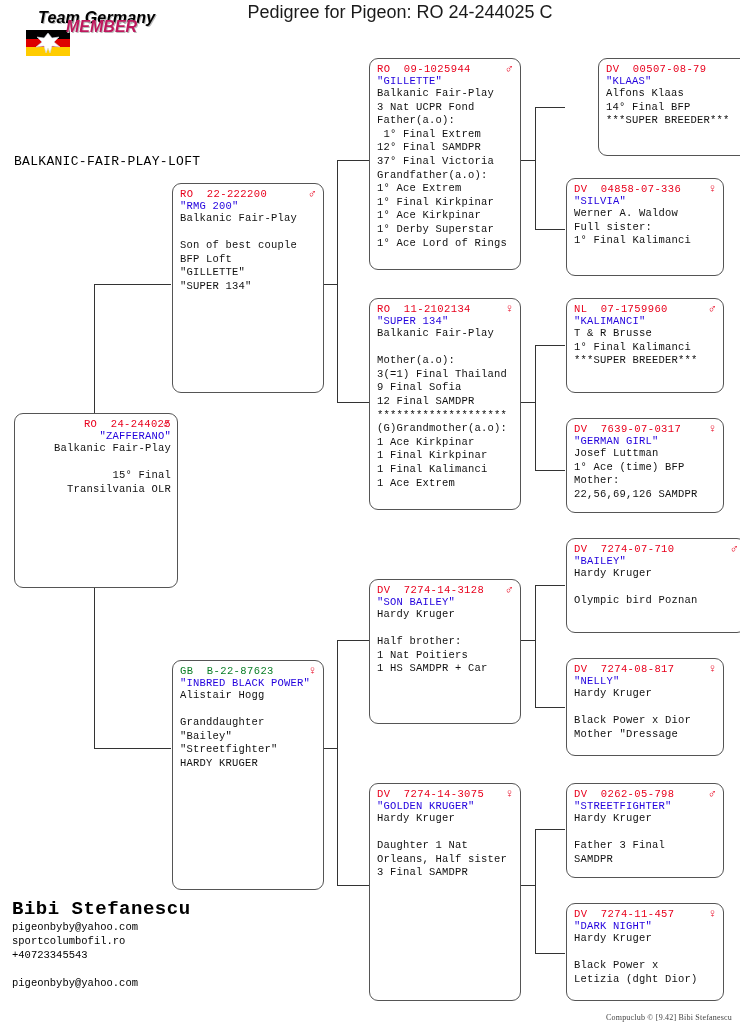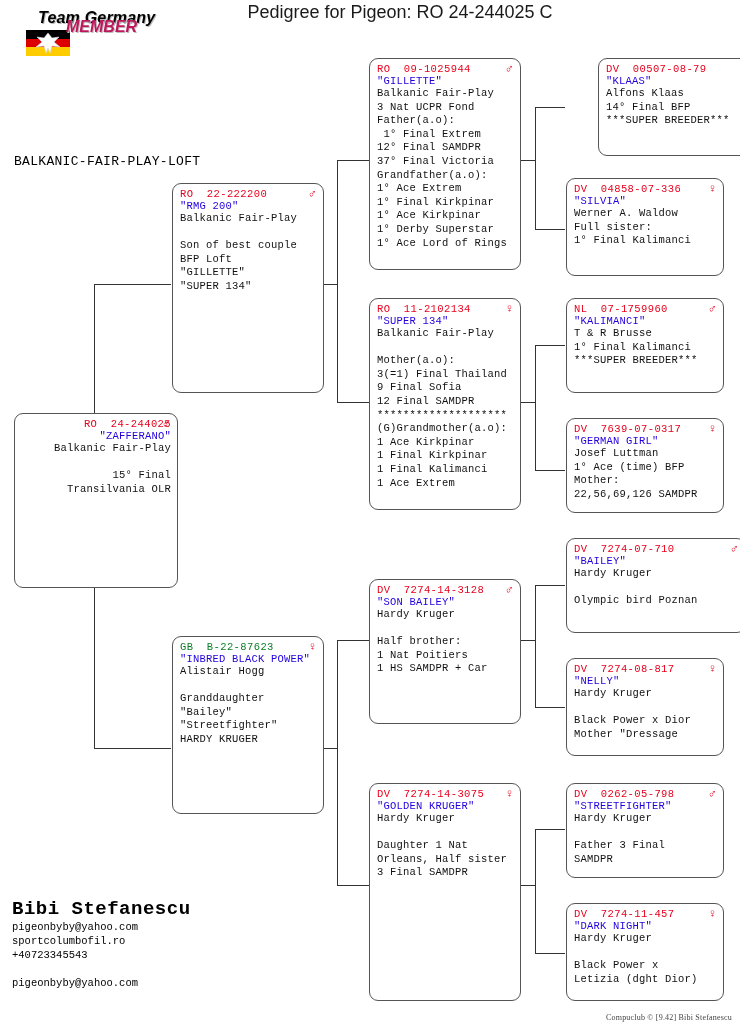--- a/index.html
+++ b/index.html
@@ -108,21 +108,21 @@
   <div class="sex">♂</div>
   <div class="name">"RMG 200"</div>
   <div class="ln">Balkanic Fair-Play</div>
   <div class="ln"></div>
   <div class="ln">Son of best couple</div>
   <div class="ln">BFP Loft</div>
   <div class="ln">"GILLETTE"</div>
   <div class="ln">"SUPER 134"</div>
 </div>
 
-<div class="box" style="left:172px;top:636px;width:152px;height:178px;">
+<div class="box" style="left:172px;top:660px;width:152px;height:230px;">
   <div class="ring gb">GB  B-22-87623</div>
   <div class="sex f">♀</div>
   <div class="name">"INBRED BLACK POWER"</div>
   <div class="ln">Alistair Hogg</div>
   <div class="ln"></div>
   <div class="ln">Granddaughter</div>
   <div class="ln">"Bailey"</div>
   <div class="ln">"Streetfighter"</div>
   <div class="ln">HARDY KRUGER</div>
 </div>

